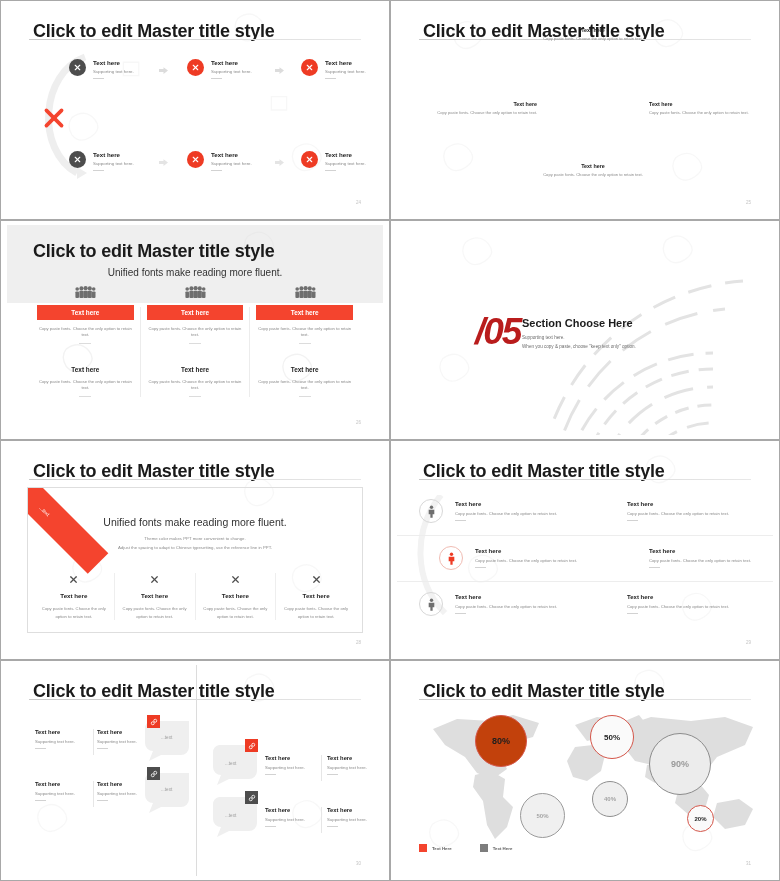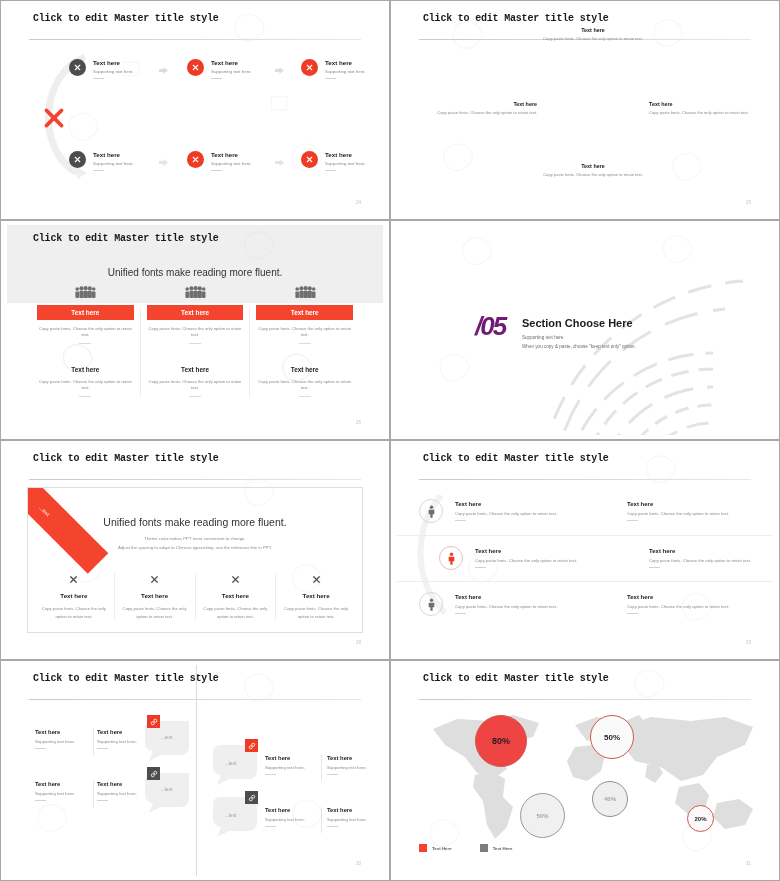--- a/index.html
+++ b/index.html
@@ -30,27 +30,26 @@
     overflow: hidden;
   }
 
   
   .wm { position:absolute; inset:0; pointer-events:none; opacity:.5; }
   .wm svg { width:100%; height:100%; }
 
   
   .title {
     position: absolute;
-    left: 26px; top: 8px;
-    font-size: 10px;
+    left: 26px; top: 16px;
+    font-size: 18px;
     font-weight: bold;
     color: #1a1a1a;
     letter-spacing: -0.2px;
     white-space: nowrap;
-    font-family: Liberation Mono, monospace;
   }
   .title-rule {
     position: absolute;
     left: 22px; right: 22px; top: 34px;
     height: 1px;
     background: linear-gradient(to right,#c9c9c9,#e8e8e8);
   }
   .pagenum {
     position: absolute;
     right: 22px; bottom: 10px;
@@ -102,21 +101,21 @@
   }
   .s3-body { text-align:center; }
   .s3-body .p-sm { font-size:4.2px; }
   .s3-dash { width:12px; height:1px; background:#dcdcdc; margin:5px auto 0; }
   .s3-h2 { text-align:center; font-size:6.4px; font-weight:bold; color:#222; margin-top:22px; }
 
   
   .s4-arcs { position:absolute; right:-40px; bottom:-70px; width:260px; height:240px; }
   .s4-num {
     position:absolute; left:78px; top:88px;
-    font-size:26px; font-weight:bold; color:#701a75;
+    font-size:37px; font-weight:bold; color:#b91c1c;
     font-style:italic; letter-spacing:-2px; line-height:1;
   }
   .s4-head { position:absolute; left:125px; top:92px; font-size:11px; font-weight:bold; color:#1c1c1c; }
   .s4-sub1 { position:absolute; left:125px; top:110px; font-size:4.6px; color:#6d6d6d; }
   .s4-sub2 { position:absolute; left:125px; top:119px; font-size:4.6px; color:#6d6d6d; }
 
   
   .s5-card { position:absolute; left:20px; right:20px; top:42px; bottom:22px; border:1px solid #dedede; overflow:hidden; }
   .s5-ribbon {
     position:absolute; left:-58px; top:8px;
@@ -798,25 +797,28 @@
           <path d="M60 72 l16 -4 l14 8 l-2 18 l10 10 l-6 20 l-12 12 l-8 -14 l-4 -24 l-10 -14z"></path>
           <path d="M160 22 l22 -8 l28 4 l14 -6 l8 10 l-10 10 l-18 6 l-16 -4 l-16 4z"></path>
           <path d="M160 44 l18 -2 l12 10 l-4 16 l-14 10 l-14 -4 l-6 -16z"></path>
           <path d="M200 26 l36 -12 l40 4 l34 -4 l28 10 l-8 18 l-28 12 l-14 18 l-22 6 l-20 -14 l-26 -6 l-14 -18z"></path>
           <path d="M264 84 l20 -4 l10 12 l-4 14 l-16 6 l-14 -12z"></path>
           <path d="M302 100 l22 -4 l14 10 l-8 16 l-20 4 l-12 -12z"></path>
           <path d="M232 62 l10 -2 l6 10 l-8 10 l-10 -6z"></path>
         </g>
       </svg>
 
-      <div class="bub" style="left:78px; top:50px; width:52px; height:52px; border:1.6px solid #d4564a; background:#ef4444; font-size:9px; color:#1e1e1e;">
+      <div class="bub" style="left:78px; top:50px; width:52px; height:52px; border:1.6px solid #d4564a; background:#c2410c; font-size:9px; color:#1e1e1e;">
         <span>80%</span>
       </div>
       <div class="bub" style="left:193px; top:50px; width:44px; height:44px; border:1.6px solid #d4564a; background:#fafafa; font-size:8px; color:#1e1e1e;">
         <span>50%</span>
+      </div>
+      <div class="bub" style="left:252px; top:68px; width:62px; height:62px; border:1.3px solid #8c8c8c; background:#ececec; font-size:9px; color:#9a9a9a;">
+        <span>90%</span>
       </div>
       <div class="bub" style="left:123px; top:128px; width:45px; height:45px; border:1.2px solid #9a9a9a; background:#f0f0f0; font-size:6px; color:#a4a4a4;">
         <span>50%</span>
       </div>
       <div class="bub" style="left:195px; top:116px; width:36px; height:36px; border:1.2px solid #8f8f8f; background:#efefef; font-size:6px; color:#a4a4a4;">
         <span>40%</span>
       </div>
       <div class="bub" style="left:290px; top:140px; width:27px; height:27px; border:1.4px solid #d4564a; background:#fafafa; font-size:6px; color:#1e1e1e;">
         <span>20%</span>
       </div>

